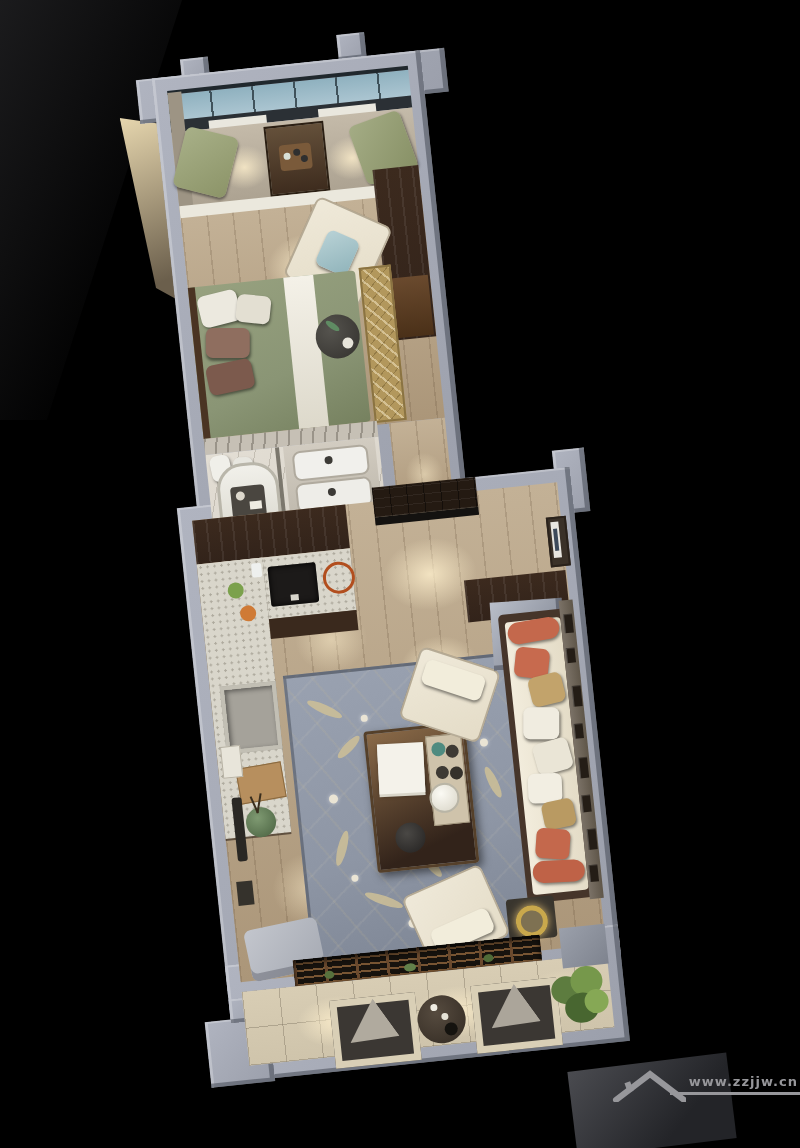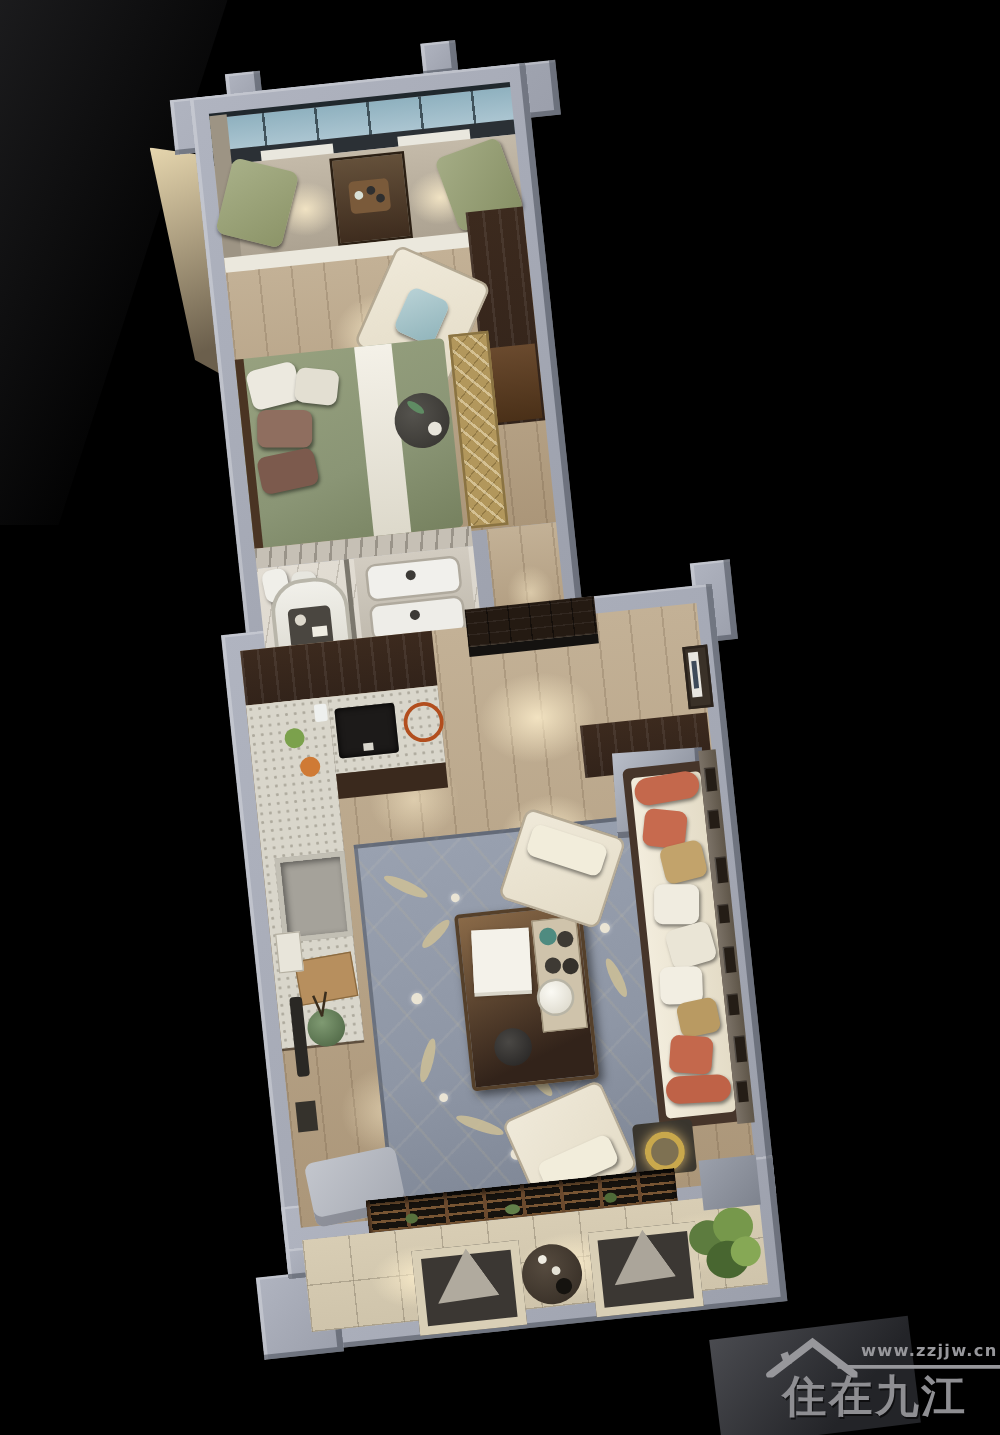--- a/index.html
+++ b/index.html
@@ -286,14 +286,13 @@
   <div class="abs" style="left:356px;top:916px;width:46px;height:40px;background:linear-gradient(135deg,#9ba0ab,#7e838e);"></div>
 </div>
 
 <div class="abs wm">
   <svg class="wm-roof" width="74" height="34" viewBox="0 0 74 34">
     <path d="M4 32 L38 6 L72 32" fill="none" stroke="#97979b" stroke-width="6" stroke-linecap="round"></path>
     <rect x="14" y="14" width="6" height="10" fill="#97979b" transform="rotate(-20 17 19)"></rect>
   </svg>
   <span class="wm-url">www.zzjjw.cn</span>
   <div class="wm-rule"></div>
-  <span class="wm-brand">住在九江</span>
 </div>
 
 </body></html>

